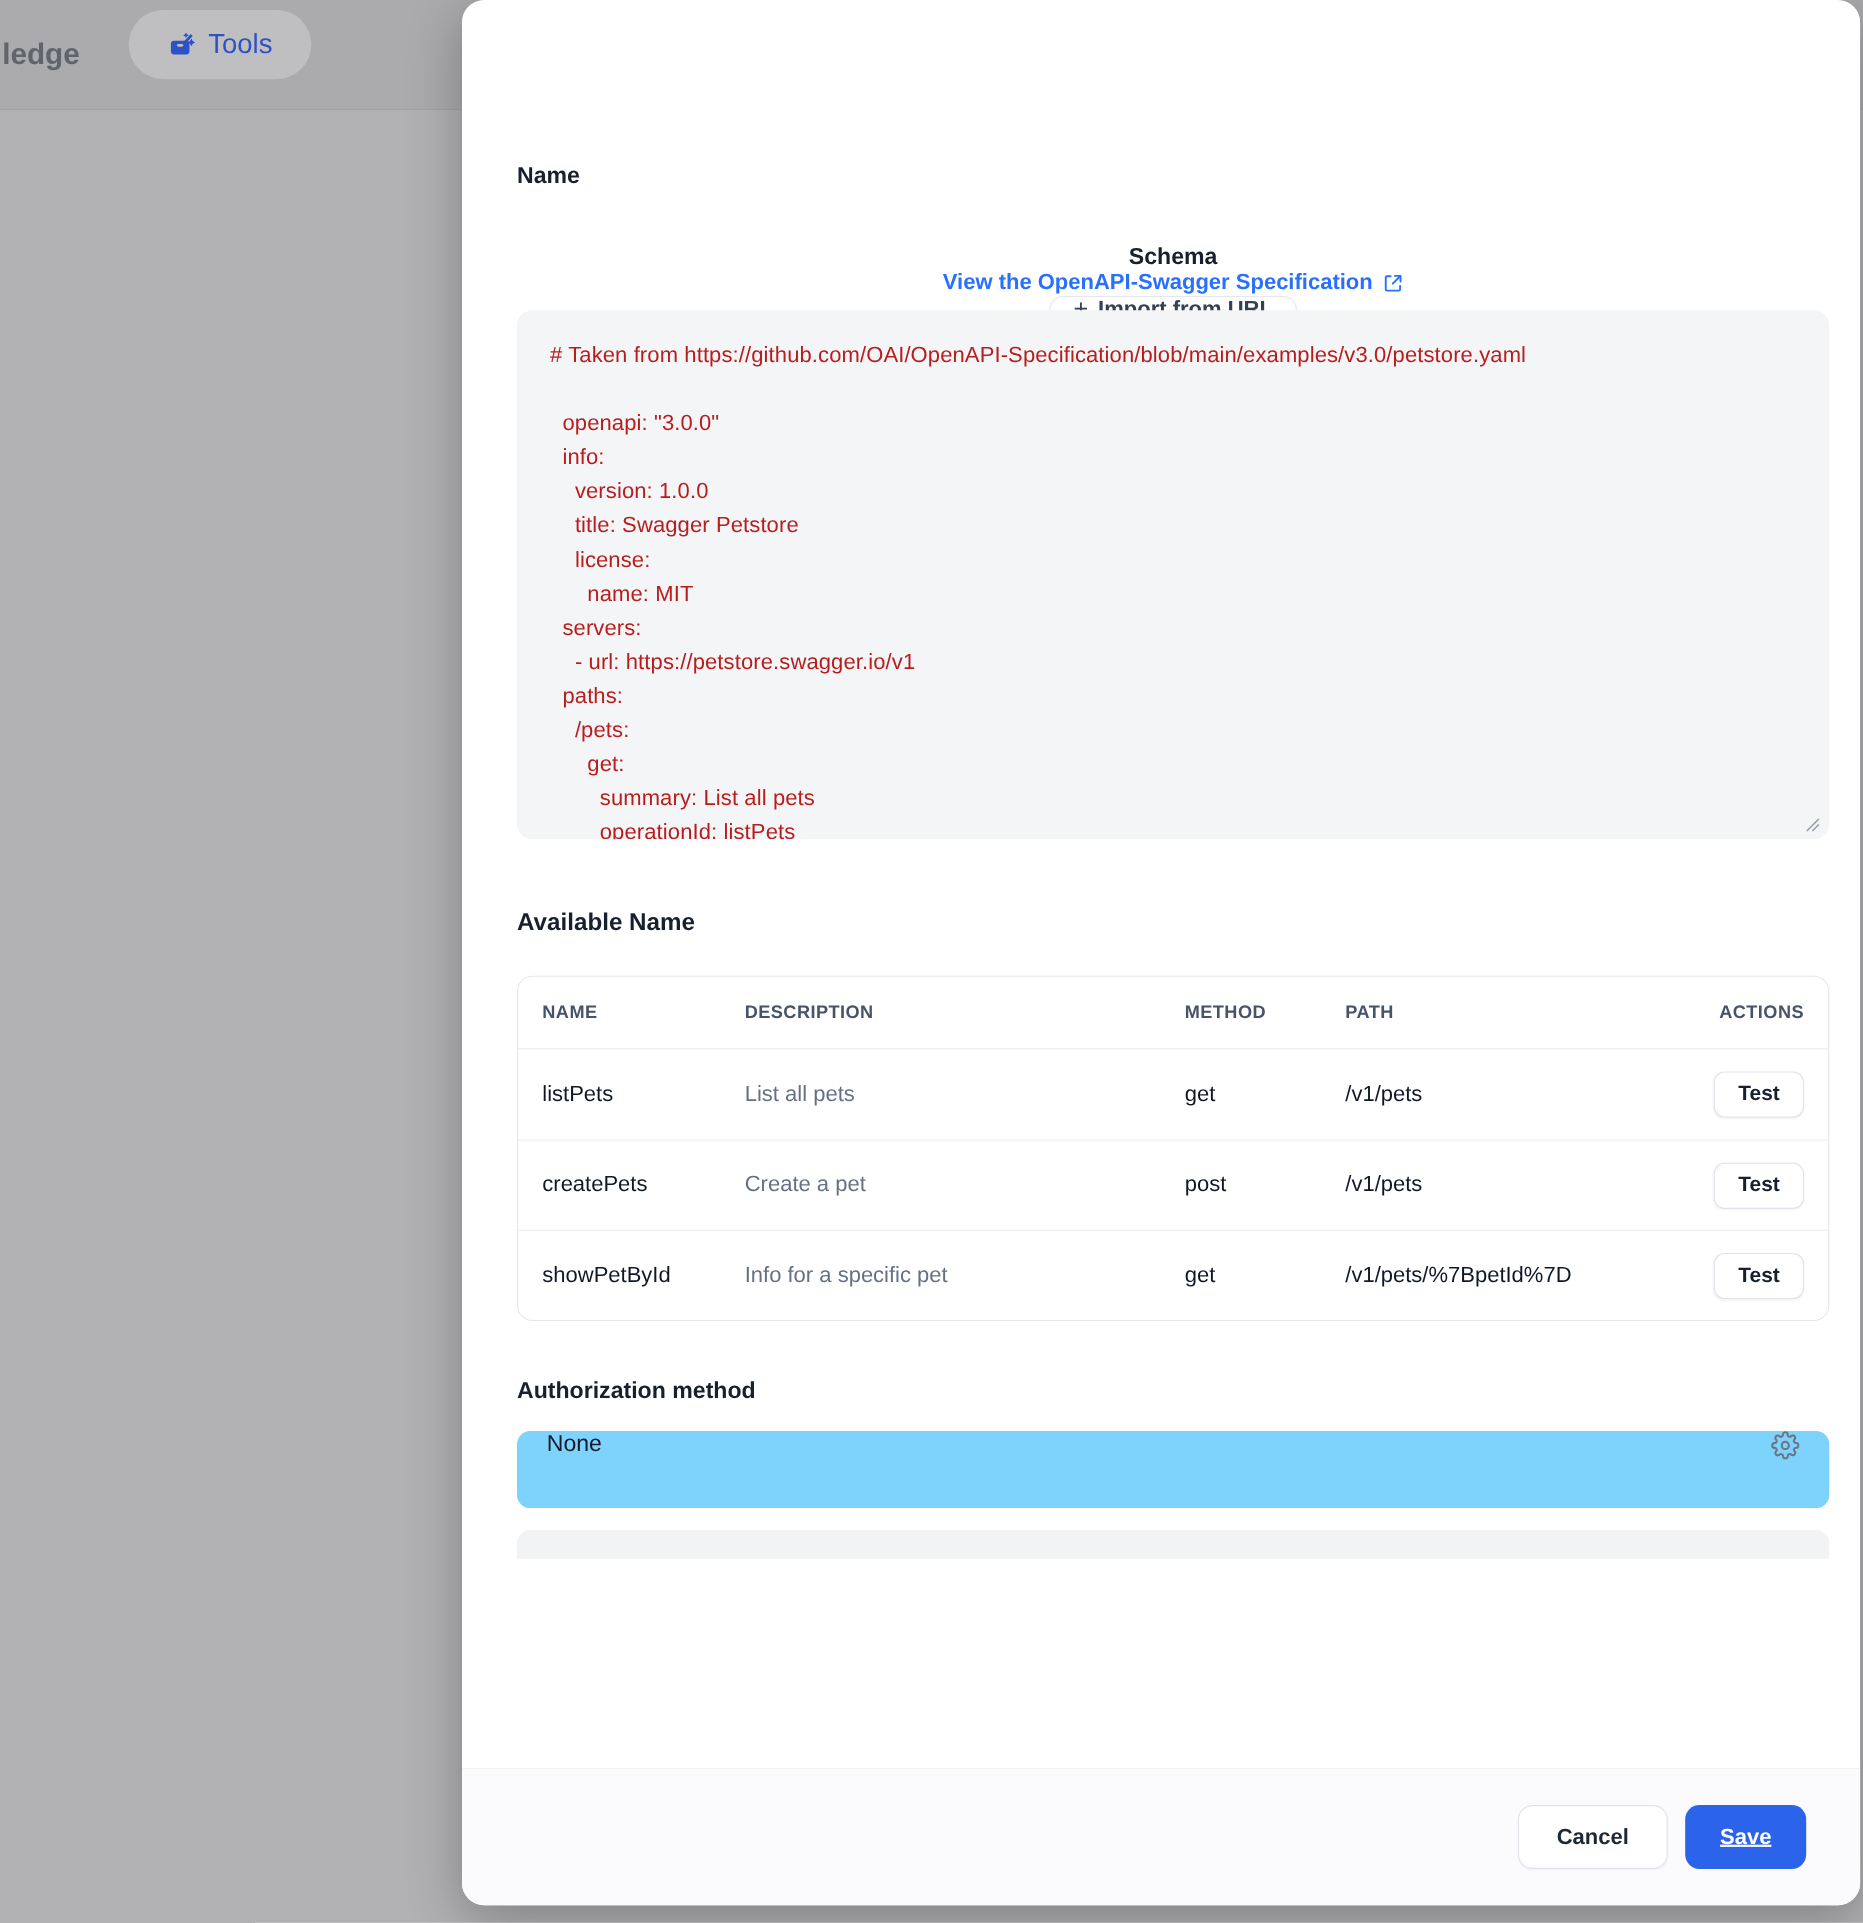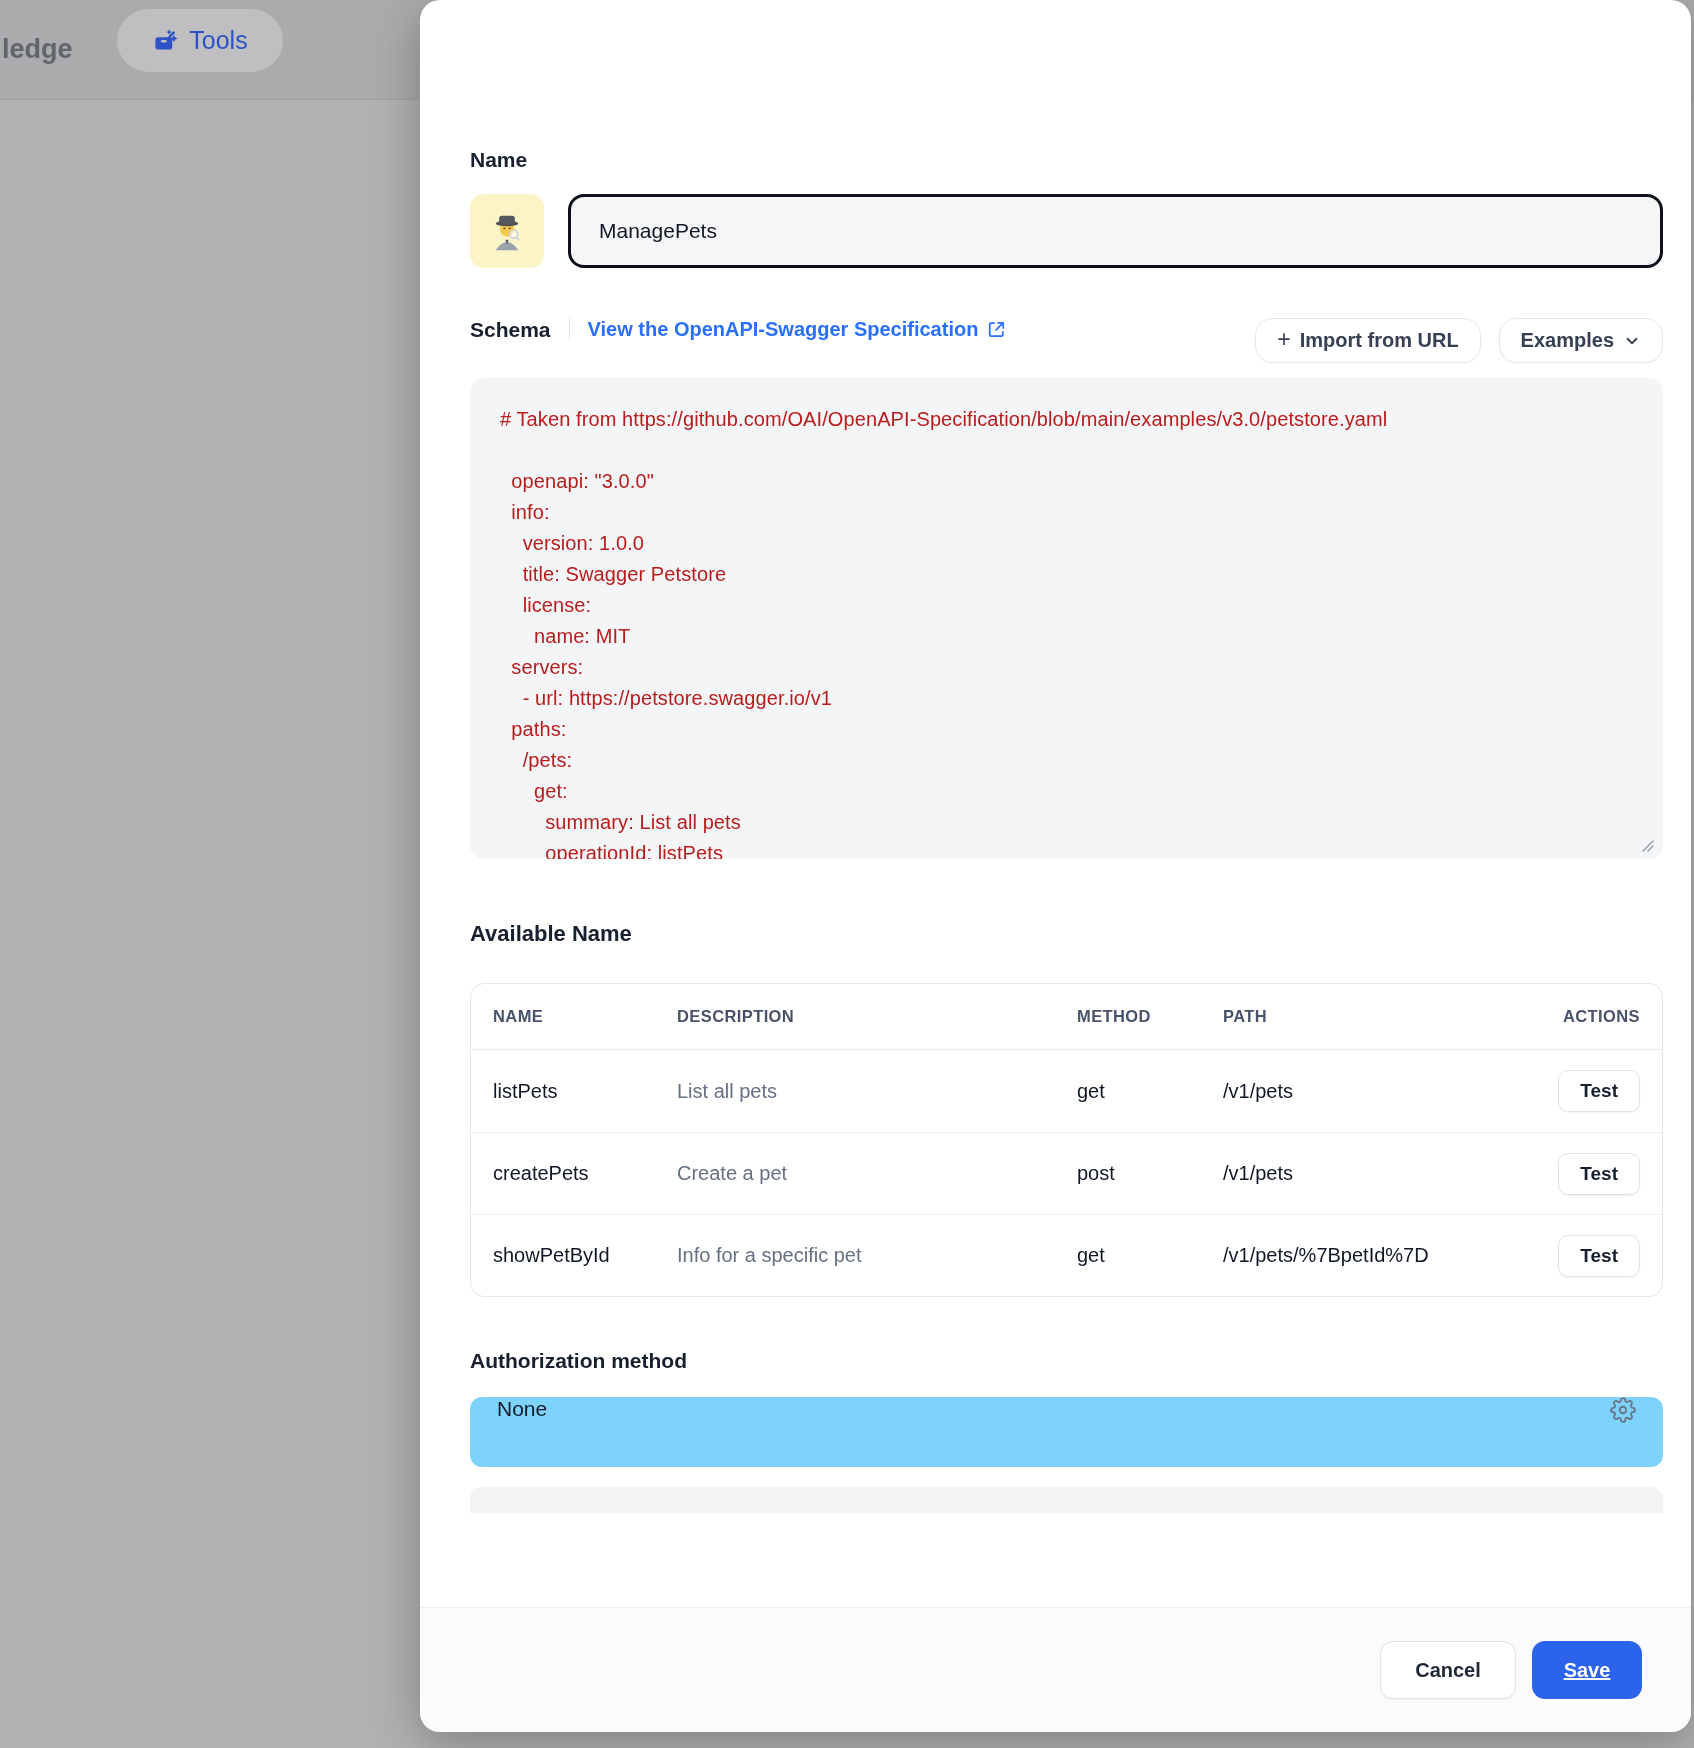--- a/index.html
+++ b/index.html
@@ -49,21 +49,21 @@
   .emoji-box {
     width:74px; height:74px; border-radius:14px; background:#fbf4c6;
     display:flex; align-items:center; justify-content:center; cursor:pointer; flex:0 0 auto;
   }
   .name-input {
     flex:1 1 auto; height:74px; border:3px solid #0c111d; border-radius:16px;
     background:#f6f6f8; font-size:21px; color:#101828; padding:0 28px;
     font-family:inherit; outline:none;
   }
 
-  .schema-row { margin-top:50px; height:46px; display:flex; align-items:flex-start; }
+  .schema-row { margin-top:50px; height:46px; display:flex; align-items:center;flex-direction:column; }
   .schema-label { font-size:21px; font-weight:700; color:#16202e; }
   .v-divider { width:1px; height:22px; background:#e4e7ec; margin:0 18px; }
   .schema-link {
     display:flex; align-items:center; gap:9px; font-size:20px; font-weight:600;
     color:#2970ff; text-decoration:none; cursor:pointer;
   }
   .schema-row .spacer { flex:1; }
   .pill-btn {
     height:45px; background:#fff; border:1.5px solid #e4e7ec; border-radius:18px;
     display:flex; align-items:center; gap:9px; padding:0 21px;
@@ -155,38 +155,20 @@
     <span class="t-label" style="color:#2d52c6;">Tools</span>
   </div>
 </div>
 
 <div class="modal">
 
 
   <div class="modal-body">
 
     <div class="section-label lbl-name">Name</div>
-    <div class="name-row">
-      <div class="emoji-box">
-        <span>
-          <svg width="42" height="42" viewBox="0 0 48 48">
-            <path d="M11 46 Q24 27 37 46 Z" fill="#9aa3ab"></path>
-            <path d="M22 34 L24 40 L26 34 Z" fill="#5b646e"></path>
-            <circle cx="24" cy="22" r="8.2" fill="#f5c84c"></circle>
-            <circle cx="21" cy="21" r="1.1" fill="#4a3b23"></circle>
-            <circle cx="27" cy="21" r="1.1" fill="#4a3b23"></circle>
-            <ellipse cx="24" cy="15.5" rx="13" ry="3.2" fill="#4f5358"></ellipse>
-            <rect x="15" y="6.5" width="18" height="9" rx="3" fill="#54585d"></rect>
-            <circle cx="31.5" cy="27.5" r="4.6" fill="#ffffff" fill-opacity="0.55" stroke="#c8cfd6" stroke-width="1.8"></circle>
-            <line x1="34.6" y1="31" x2="37.5" y2="34.5" stroke="#c8cfd6" stroke-width="2"></line>
-          </svg>
-        </span>
-      </div>
-      <input class="name-input" type="text" value="ManagePets" style="">
-    </div>
 
     <div class="schema-row">
       <div class="schema-label">Schema</div>
       <div class="v-divider"></div>
       <a class="schema-link">
         <span>View the OpenAPI-Swagger Specification</span>
         <span>
           <svg width="19" height="19" viewBox="0 0 24 24" fill="none" stroke="#2970ff" stroke-width="2.2" stroke-linecap="round" stroke-linejoin="round">
             <path d="M9 4 H5 a1.5 1.5 0 0 0 -1.5 1.5 V19 a1.5 1.5 0 0 0 1.5 1.5 H18.5 A1.5 1.5 0 0 0 20 19 V15"></path>
             <polyline points="14 3.5 20.5 3.5 20.5 10"></polyline>

